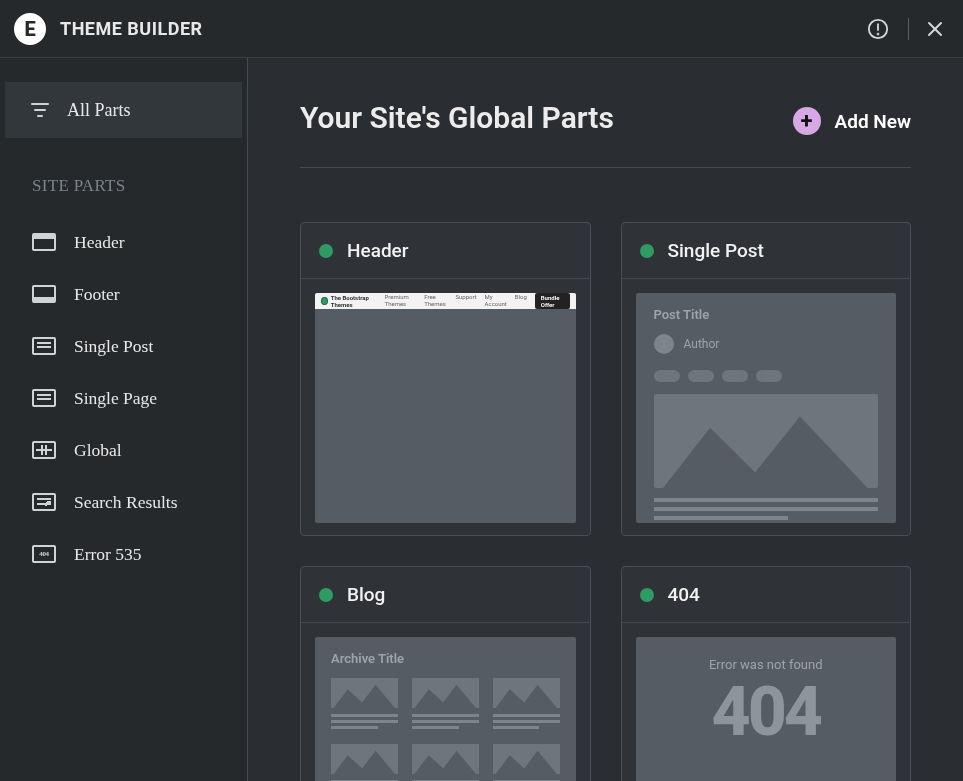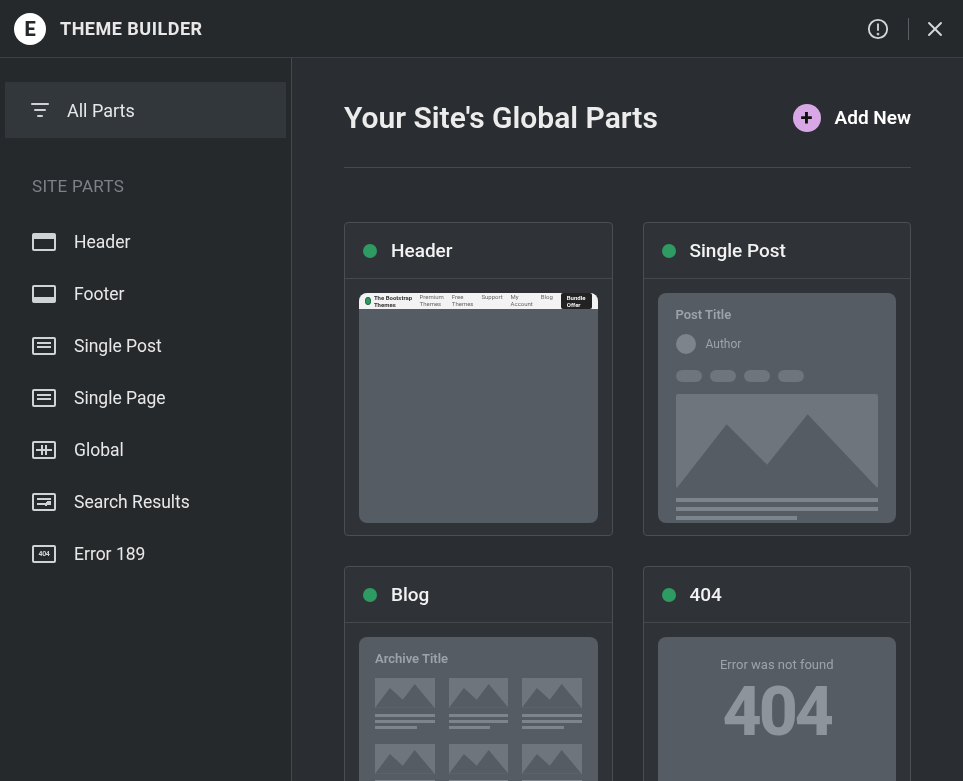--- a/index.html
+++ b/index.html
@@ -31,22 +31,23 @@
     width: 1px; height: 22px; background: #5a6066; margin-left: 18px;
   }
   .topbar-icon svg { width: 22px; height: 22px; stroke: currentColor; }
   .topbar-close svg { width: 18px; height: 18px; }
 
   
   .body {
     display: flex; height: calc(781px - 58px);
   }
   .sidebar {
-    width: 292px; background: #26292c; border-right: 1px solid #434a50;
+    width: 248px; background: #26292c; border-right: 1px solid #434a50;
     padding-top: 24px;
+    font-family: Liberation Serif, serif;
   }
   .main {
     flex: 1; background: #2a2d31; overflow: hidden;
   }
 
   
   .side-primary {
     margin: 0 5px 0 5px;
     height: 56px;
     background: #32373c;
@@ -102,21 +103,21 @@
   .ic-loop svg { width:24px; height:20px; stroke:#cfd3d6; fill:none; stroke-width:2; }
   .ic-404 {
     font-size: 7px; font-weight:700; color:#cfd3d6;
     display:flex; align-items:center; justify-content:center;
     letter-spacing:-0.4px;
   }
 
   
   .main-inner { padding: 42px 52px 0 52px; }
   .main-head {
-    display:flex; align-items:center; justify-content:space-between;
+    display:flex; align-items:flex-end; justify-content:space-between;
     padding-bottom: 32px;
     border-bottom: 1px solid #454a50;
   }
   .page-title {
     font-size: 30px; font-weight: 600; color:#ececec;
   }
   .add-new {
     display:flex; align-items:center; gap:14px;
     font-size: 19px; font-weight: 600; color:#fff; cursor:pointer;
   }
@@ -145,21 +146,21 @@
     width:14px; height:14px; border-radius:50%; background:#2e9b63;
   }
   .card-title {
     font-size:19px; font-weight:500; color:#f2f2f2;
   }
   .card-body {
     padding: 14px 14px 12px 14px;
     height: 256px;
   }
   .thumb {
-    width:100%; height:100%; background:#565c63; border-radius:8px;
+    width:100%; height:100%; background:#565c63; border-radius:2px;
     position:relative; overflow:hidden;
   }
 
   
   .thumb-header .bar {
     height:16px; background:#f3f3f3; display:flex; align-items:center;
     font-size:6px; color:#555; padding:0 6px; gap:6px;
   }
   .thumb-header .bar .lg { display:flex; align-items:center; gap:3px; font-weight:700; color:#333; }
   .thumb-header .bar .lgmark { width:8px;height:8px;border-radius:50%;background:#2e9b63;border:1px solid #1d6b43; }
@@ -261,21 +262,21 @@
     <div class="side-item">
       <span class="ic ic-grid"></span>
       <span>Global</span>
     </div>
     <div class="side-item">
       <span class="ic ic-search"></span>
       <span>Search Results</span>
     </div>
     <div class="side-item">
       <span class="ic ic-404">404</span>
-      <span>Error 189</span>
+      <span>Error 535</span>
     </div>
   </div>
 
   <div class="main">
     <div class="main-inner">
       <div class="main-head">
         <div class="page-title">Your Site's Global Parts</div>
         <div class="add-new">
           <span class="plus">+</span>
           <span>Add New</span>

